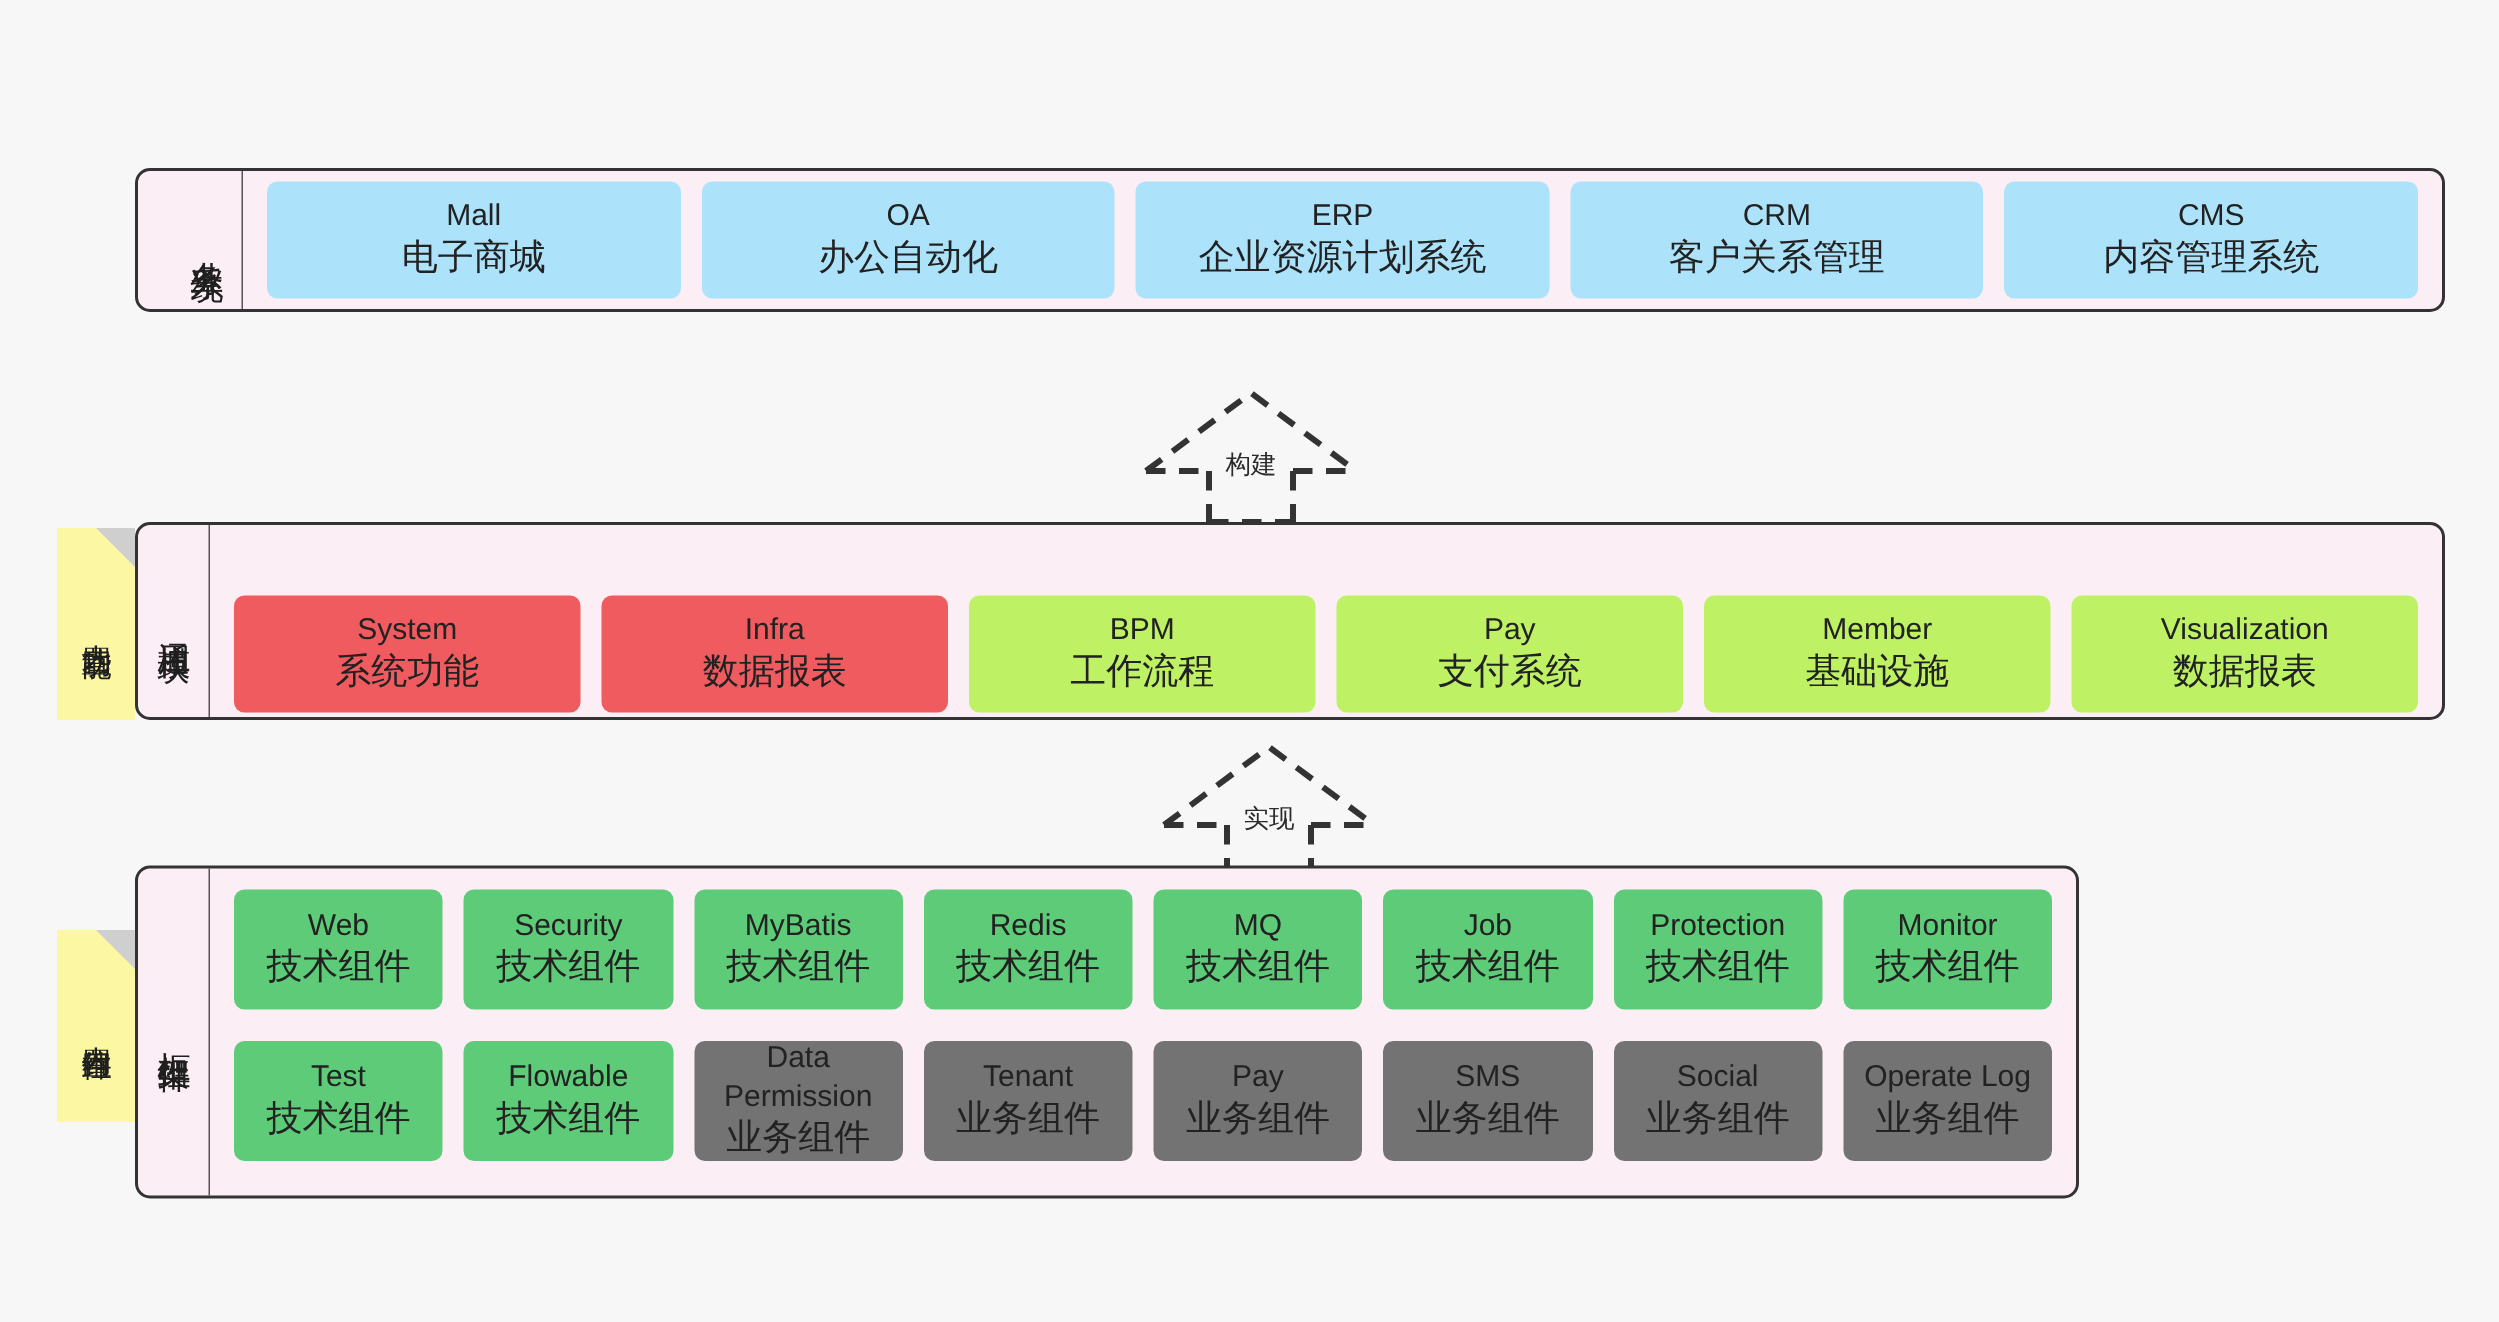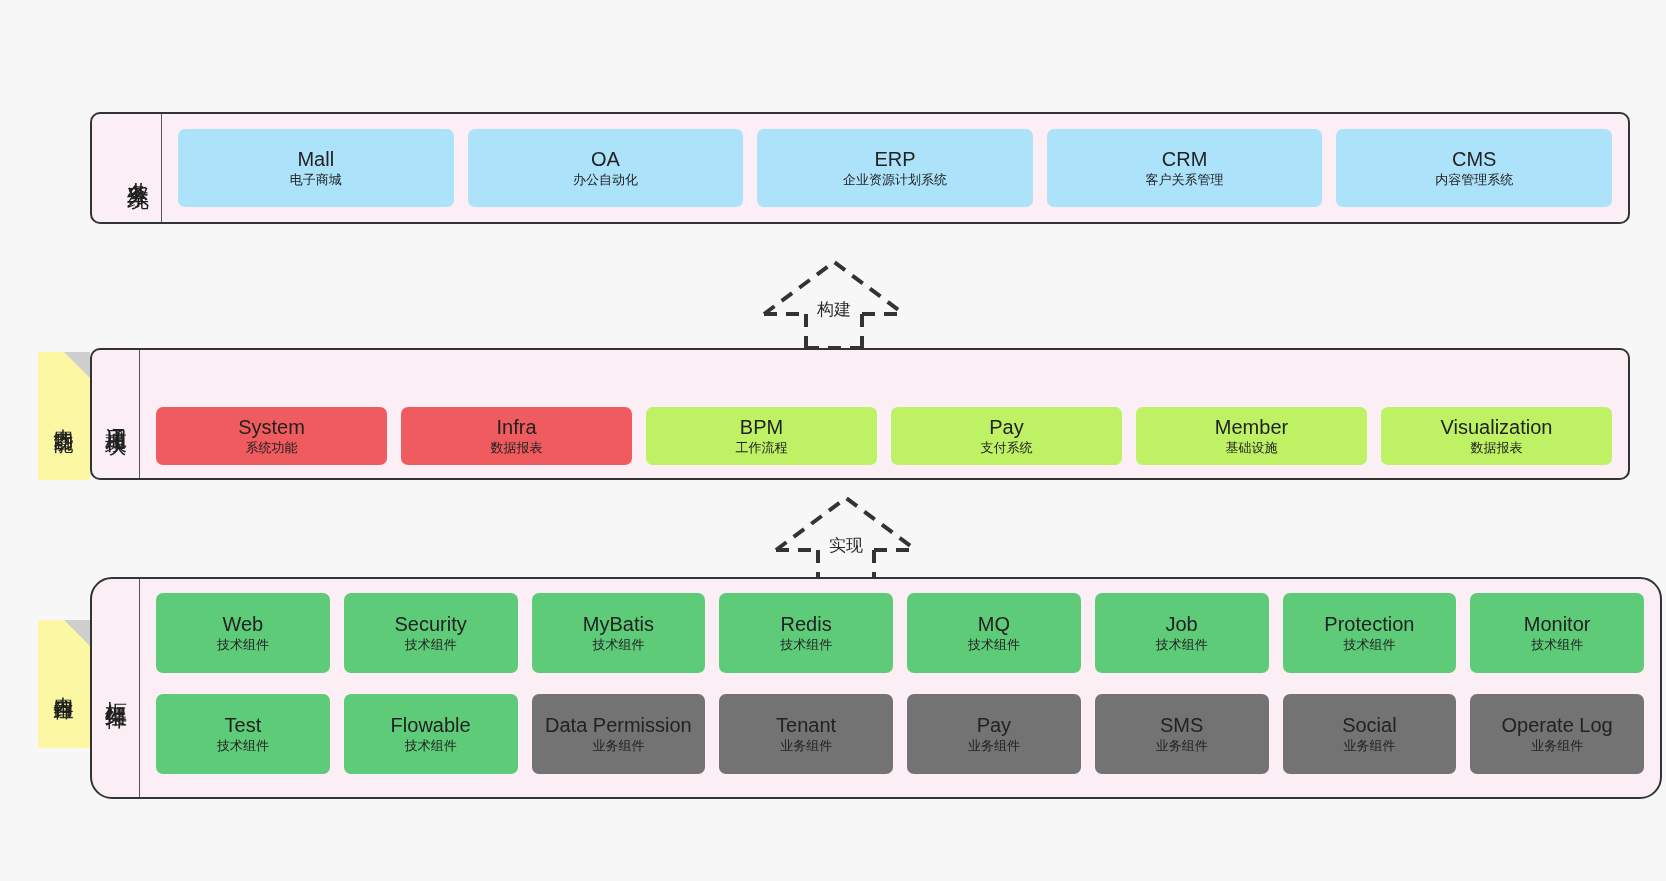--- a/index.html
+++ b/index.html
@@ -68,29 +68,29 @@
     flex-direction: column;
     align-items: center;
     justify-content: center;
     text-align: center;
     color: #222222;
     line-height: 1.28;
     padding: 6px 4px;
     min-width: 0;
   }
   .node .ttl { font-size: 20px; }
-  .node .sub { font-size: 13px; }
+  .node .sub { font-size: 24px; }
 
   .lyr-business .node { background: #ace3fb; height: 78px; }
   .node.red      { background: #ef5b5f; }
   .node.pink     { background: #bef264; }
   .node.green    { background: #5ecb79; }
   .node.lgreen   { background: #737373; }
 
-  .lyr-modules .node { height: 58px; margin-top: 44px; }
+  .lyr-modules .node { height: 78px; margin-top: 44px; }
   .lyr-framework .node { height: 80px; }
 
   
   .note {
     position: absolute;
     background: #fbf7a3;
     display: flex;
     align-items: center;
     justify-content: center;
     font-size: 20px;
@@ -122,21 +122,21 @@
     color: #2b2b2b;
     background: transparent;
     white-space: nowrap;
   }
 </style>
 </head>
 <body>
 
 <div id="canvas">
 
-  <div class="layer lyr-business" style="left:90px; top:112px; width:1540px; height:112px;padding-left:22px;">
+  <div class="layer lyr-business" style="left:90px; top:112px; width:1540px; height:96px;padding-left:22px;">
     <div class="layer-title">业务系统</div>
     <div class="layer-body">
       <div class="node">
         <span class="ttl">Mall</span>
         <span class="sub">电子商城</span>
       </div>
       <div class="node">
         <span class="ttl">OA</span>
         <span class="sub">办公自动化</span>
       </div>
@@ -214,21 +214,21 @@
       <path d="M46 90 L102 90" fill="none" stroke="#333333" stroke-width="4" stroke-dasharray="13,9"></path>
     </svg>
     <span class="alabel" style="top:40px;">实现</span>
   </div>
 
   <div class="note" style="left:38px; top:620px; width:52px; height:128px;">
     <span class="fold"></span>
     <span class="nlabel">内置组件</span>
   </div>
 
-  <div class="layer lyr-framework" style="left:90px; top:577px; width:1572px; height:222px;border-radius:22px;">
+  <div class="layer lyr-framework" style="left:90px; top:577px; width:1296px; height:222px;">
     <div class="layer-title">框架组件</div>
     <div class="layer-body two-rows">
 
       <div class="row">
         <div class="node green">
           <span class="ttl">Web</span>
           <span class="sub">技术组件</span>
         </div>
         <div class="node green">
           <span class="ttl">Security</span>

